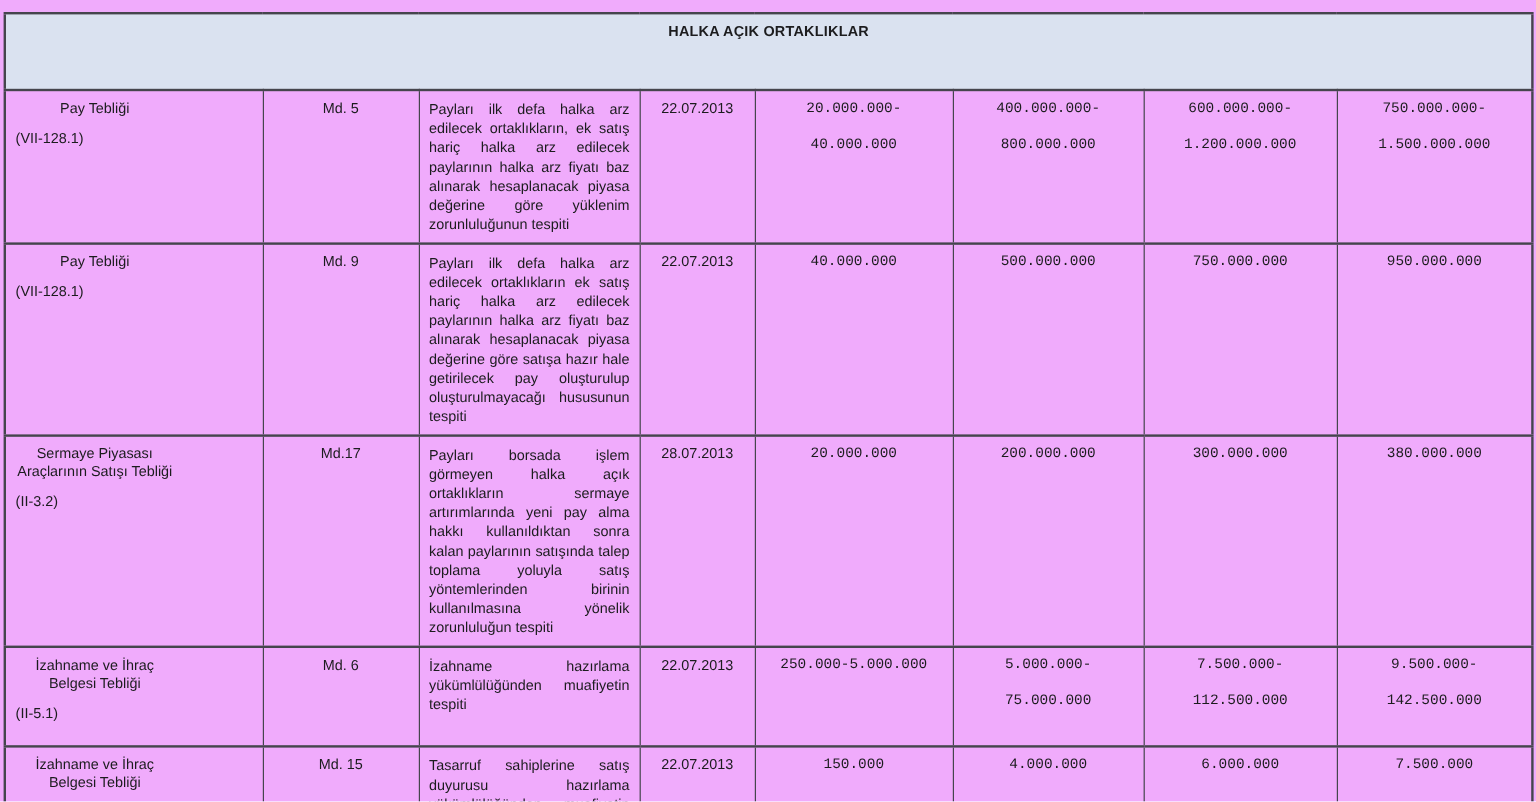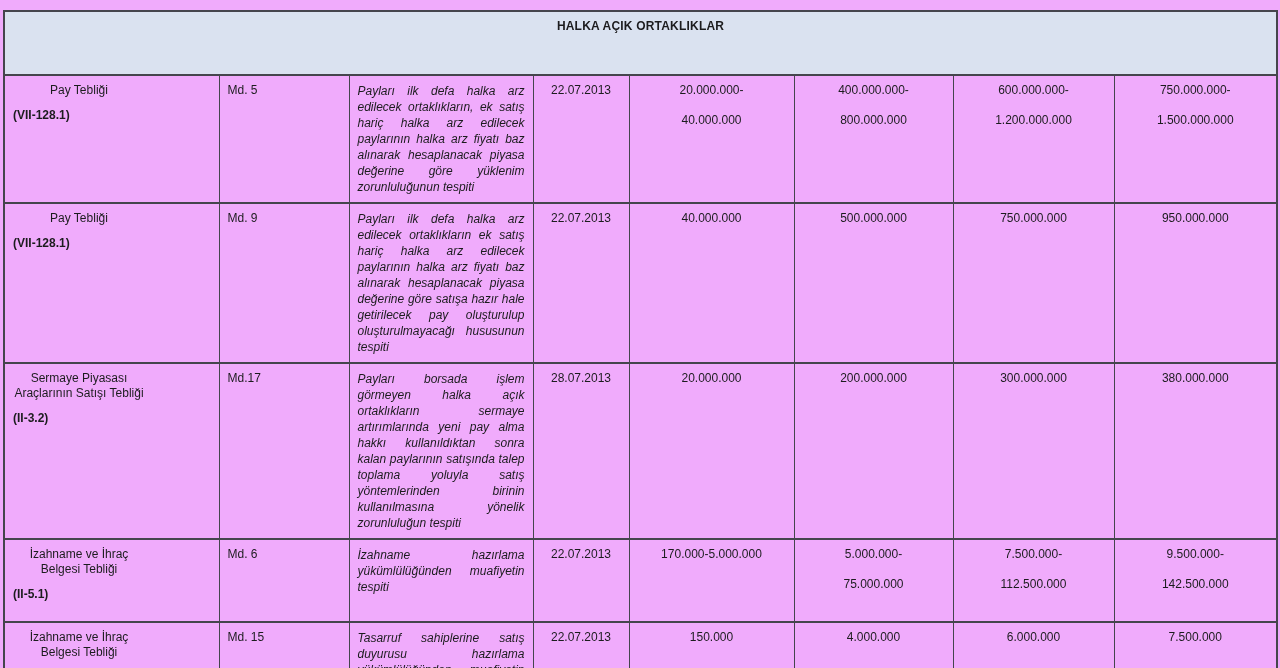--- a/index.html
+++ b/index.html
@@ -39,35 +39,34 @@
   }
   
   tbody.rows tr:nth-child(1){height:124px;}
   tbody.rows tr:nth-child(2){height:150px;}
   tbody.rows tr:nth-child(3){height:153px;}
   tbody.rows tr:nth-child(4){height:83px;}
   tbody.rows tr:nth-child(5){height:84px;}
 
   td.c-name{padding-left:10px;}
   .name-title{max-width:132px;line-height:15px;text-align:center;}
-  .name-code{margin-top:10px;line-height:15px;font-weight:bold;}
-
-  td.c-md{}
+  .name-code{margin-top:10px;line-height:15px;}
+
+  td.c-md{text-align:center;}
 
   td.c-desc{
     text-align:justify;
     font-size:11.5px;
     line-height:16px;
     padding:6px 9px;
-    font-style:italic;
   }
 
   td.c-date{text-align:center;}
   td.c-num{text-align:center;}
-  .num-line{line-height:15px;}
+  .num-line{line-height:15px;font-family:Liberation Mono, monospace;}
   .num-line + .num-line{margin-top:15px;}
 </style>
 </head>
 <body>
 
 <div class="page">
   <table class="grid">
     <colgroup>
       <col style="width:215px">
       <col style="width:130px">
@@ -153,21 +152,21 @@
         </tr>
         <tr>
           <td class="c-name">
             <div class="name-title">İzahname ve İhraç Belgesi Tebliği</div>
             <div class="name-code">(II-5.1)</div>
           </td>
           <td class="c-md">Md. 6</td>
           <td class="c-desc">İzahname hazırlama yükümlülüğünden muafiyetin tespiti</td>
           <td class="c-date">22.07.2013</td>
           <td class="c-num">
-            <div class="num-line">170.000-5.000.000</div>
+            <div class="num-line">250.000-5.000.000</div>
           </td>
           <td class="c-num">
             <div class="num-line">5.000.000-</div>
             <div class="num-line">75.000.000</div>
           </td>
           <td class="c-num">
             <div class="num-line">7.500.000-</div>
             <div class="num-line">112.500.000</div>
           </td>
           <td class="c-num">

